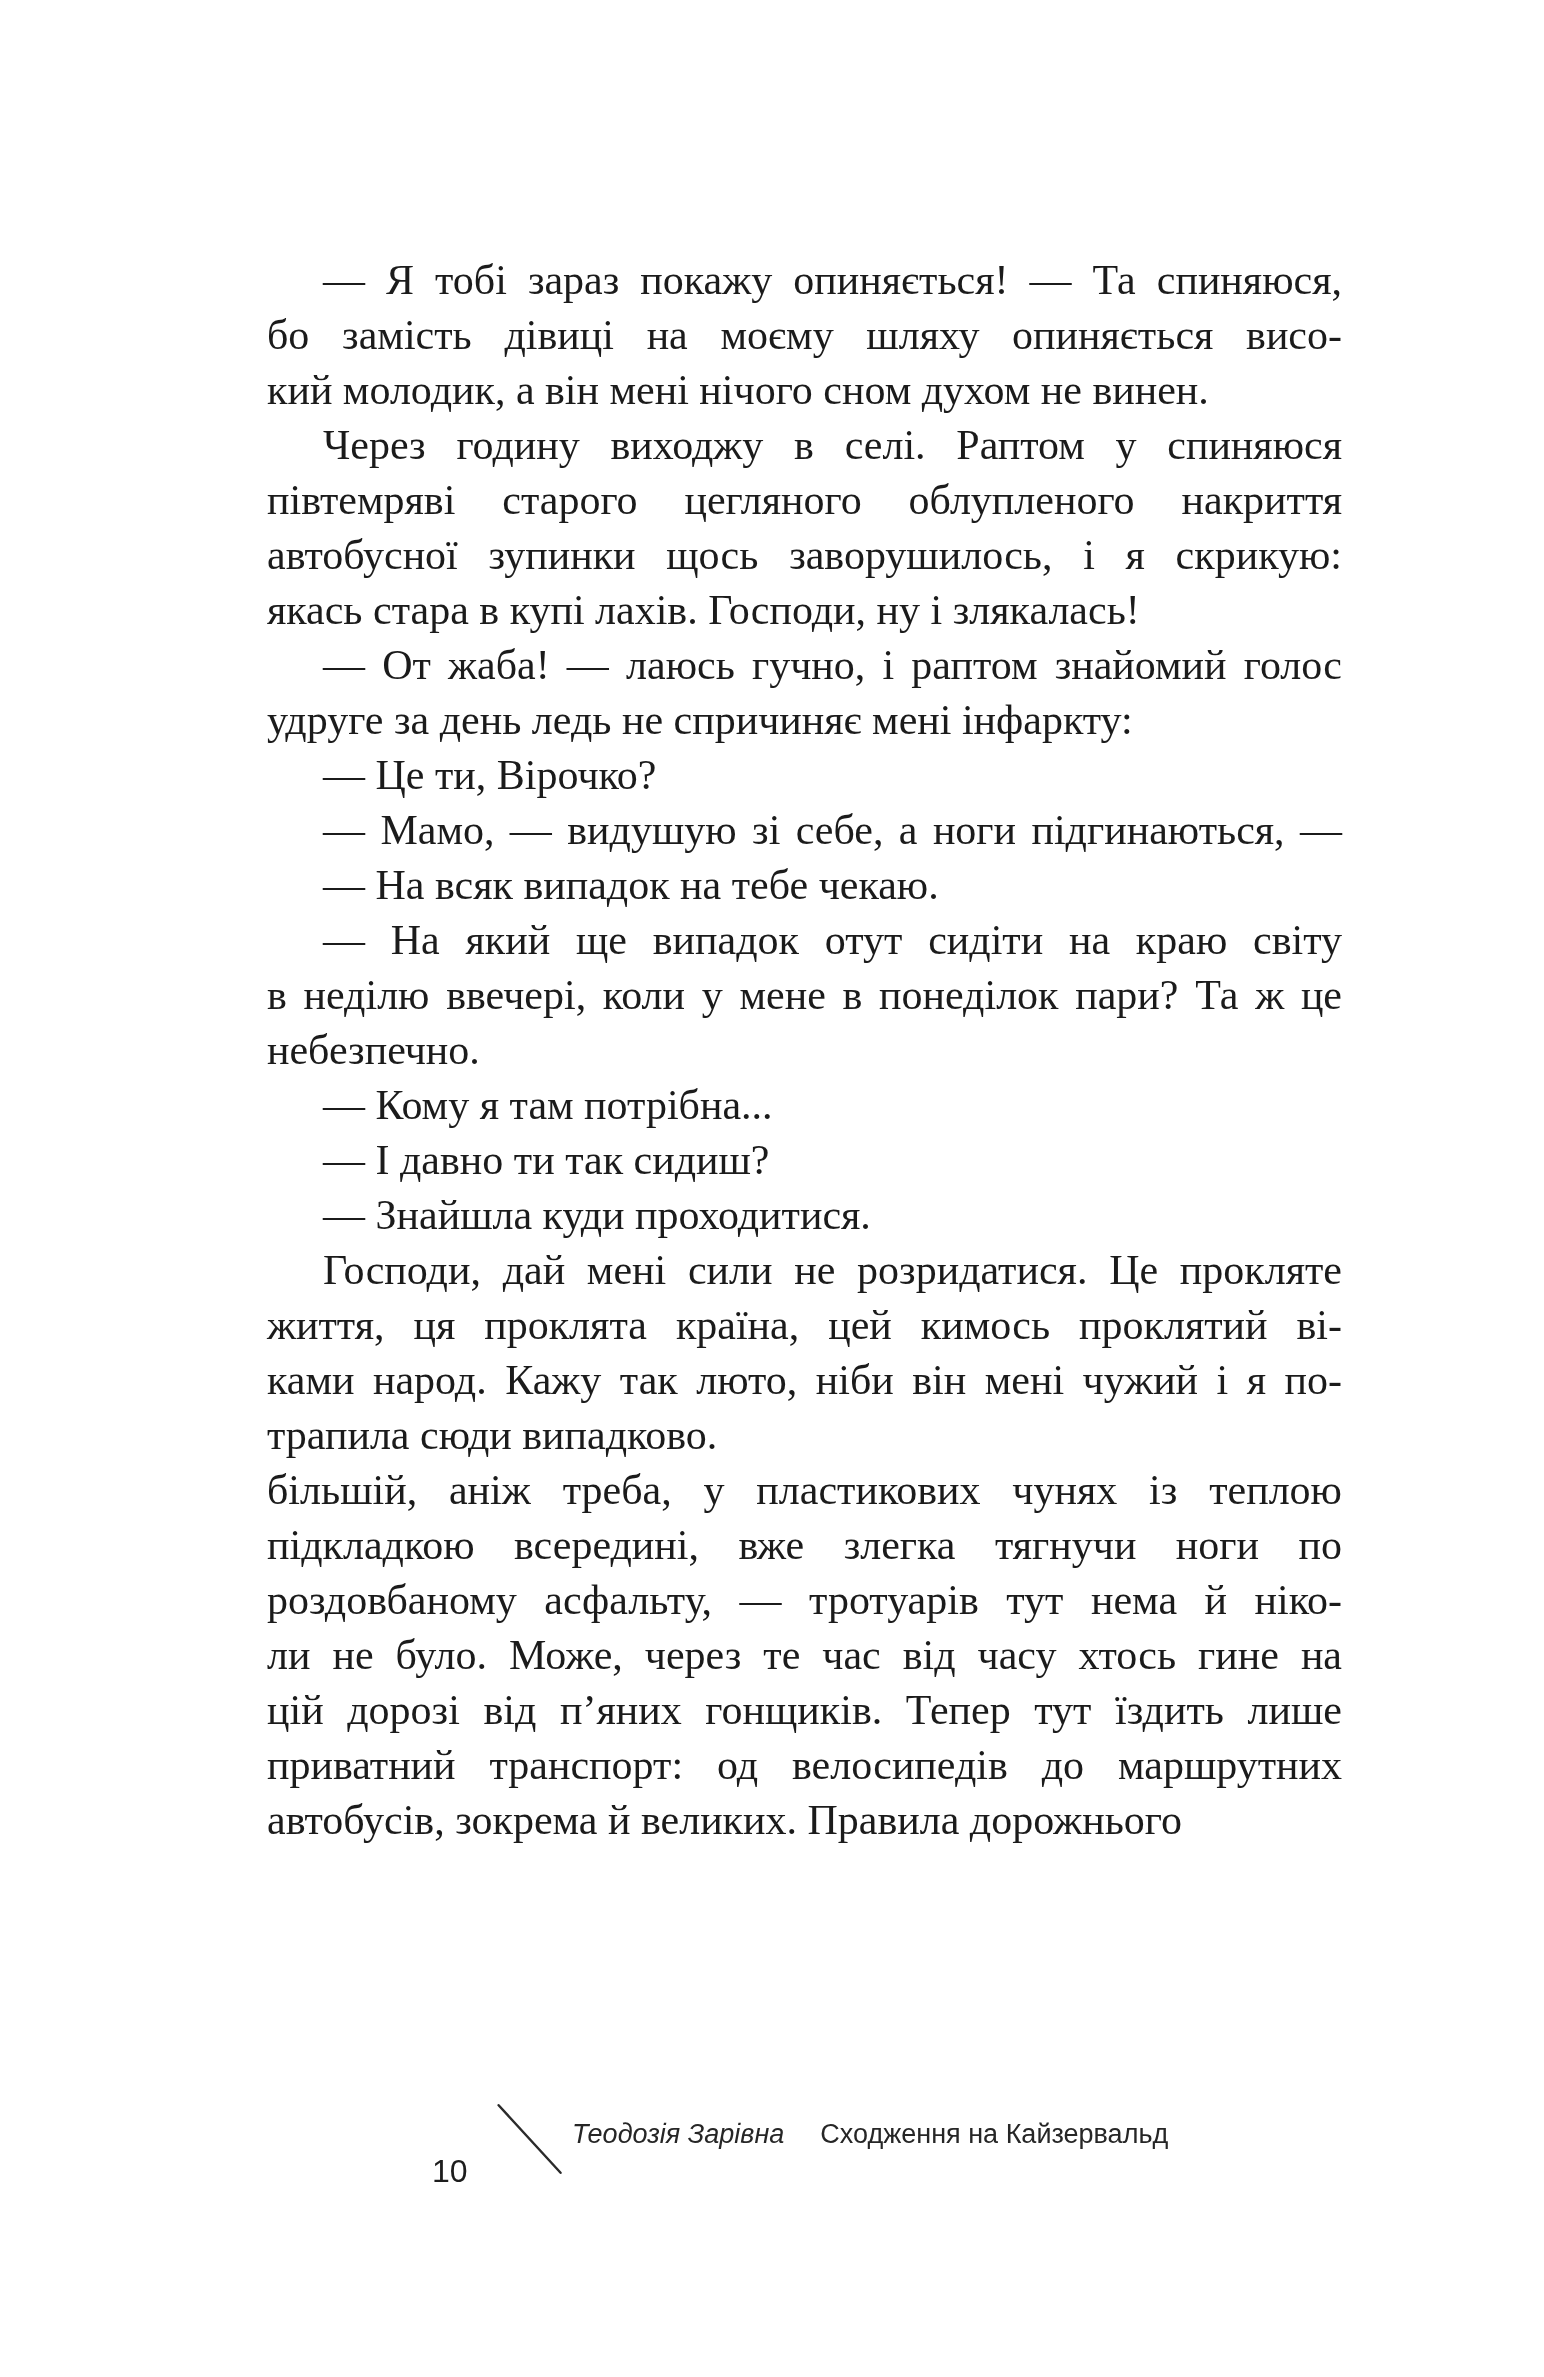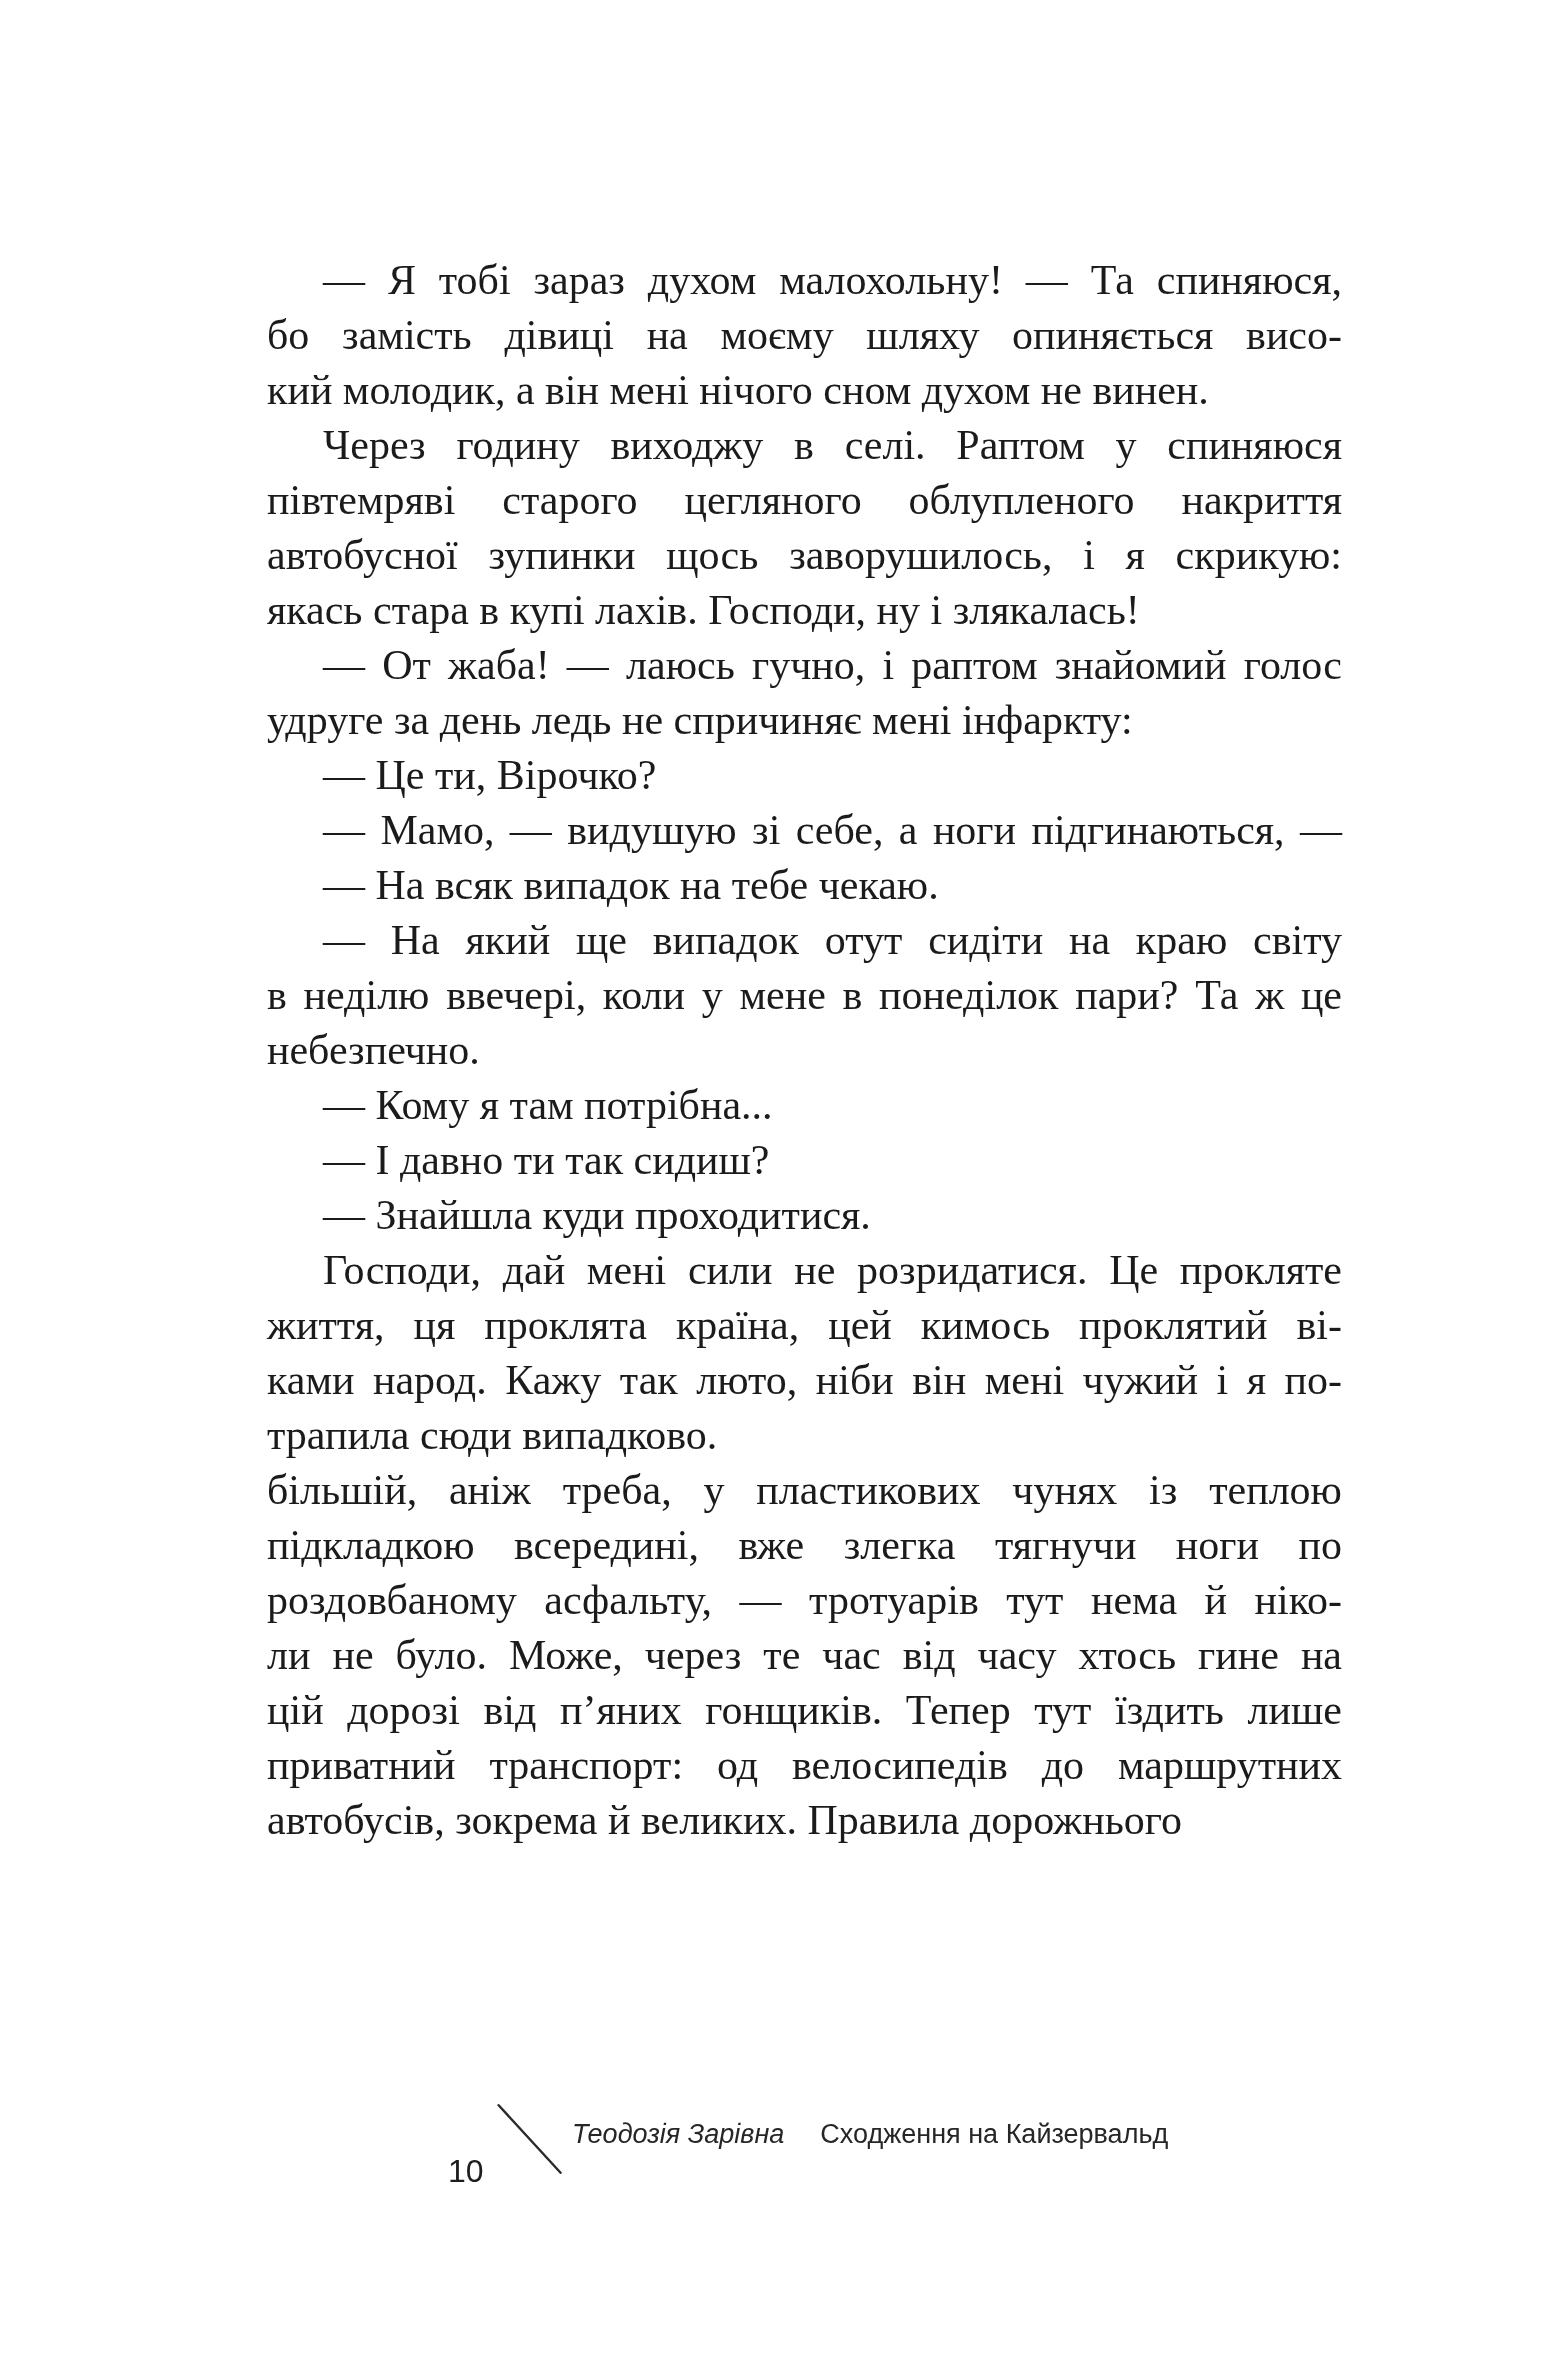--- a/index.html
+++ b/index.html
@@ -48,40 +48,40 @@
     font-style: italic;
     margin-right: 36px;
   }
   .footer-title {
     font-style: normal;
     margin-top: 28px;
   }
   .page-number {
     position: absolute;
     top: 2153px;
-    left: 448px;
+    left: 432px;
     font-family: "Liberation Sans", sans-serif;
     font-size: 32px;
     color: #1d1d1d;
   }
   .footer-slash {
     position: absolute;
     top: 2102px;
     left: 496px;
     width: 68px;
     height: 74px;
   }
 </style>
 </head>
 <body>
 
 <div class="page">
 
   <div class="text-block">
-      <div class="line indent">— Я тобі зараз духом малохольну! — Та спиняюся,</div>
+      <div class="line indent">— Я тобі зараз покажу опиняється! — Та спиняюся,</div>
       <div class="line">бо замість дівиці на моєму шляху опиняється висо-</div>
       <div class="line endline">кий молодик, а він мені нічого сном духом не винен.</div>
       <div class="line indent">Через годину виходжу в селі. Раптом у спиняюся</div>
       <div class="line">півтемряві старого цегляного облупленого накриття</div>
       <div class="line">автобусної зупинки щось заворушилось, і я скрикую:</div>
       <div class="line endline">якась стара в купі лахів. Господи, ну і злякалась!</div>
       <div class="line indent">— От жаба! — лаюсь гучно, і раптом знайомий голос</div>
       <div class="line endline">удруге за день ледь не спричиняє мені інфаркту:</div>
       <div class="line indent endline">— Це ти, Вірочко?</div>
       <div class="line indent">— Мамо, — видушую зі себе, а ноги підгинаються, —</div>

